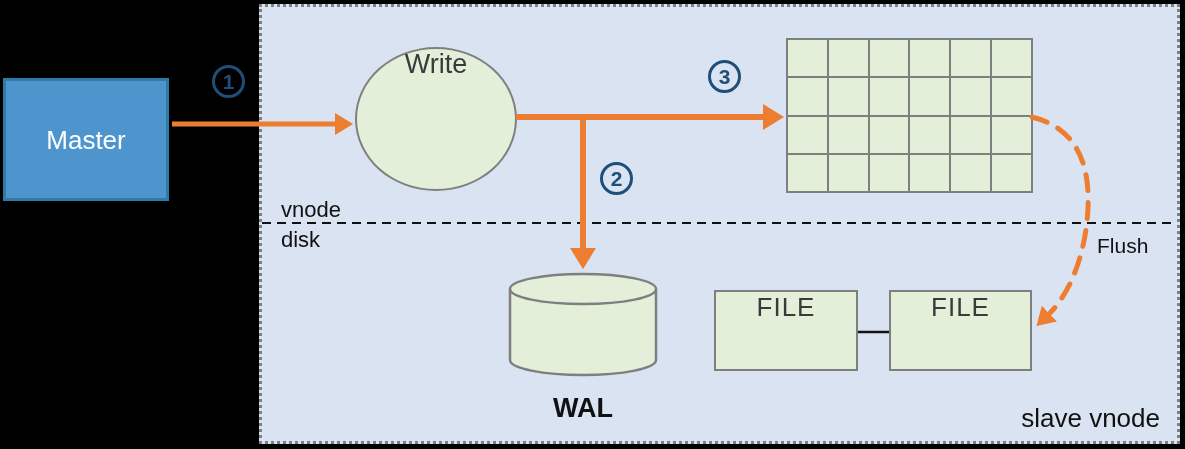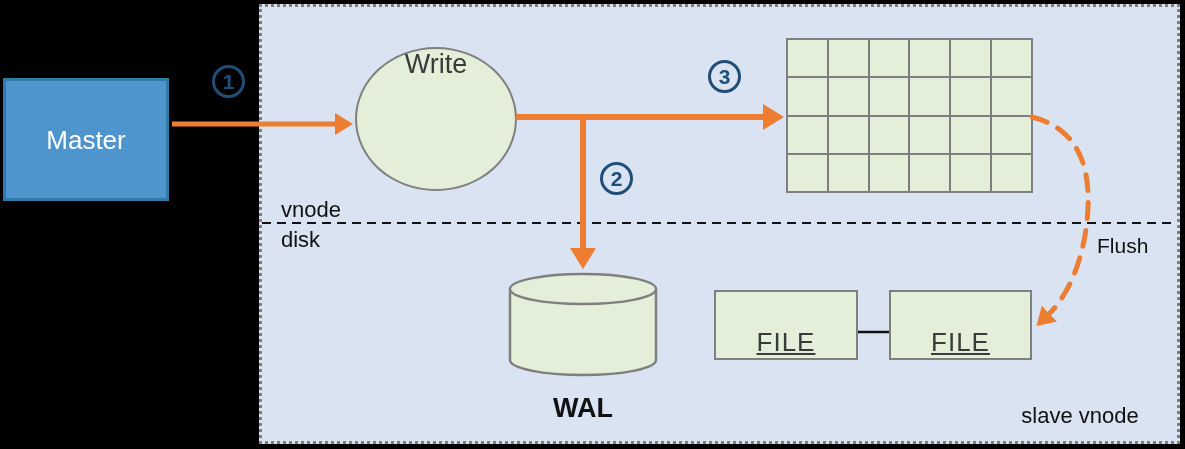--- a/index.html
+++ b/index.html
@@ -48,46 +48,45 @@
   }
   .memtable-grid{
     left:786px;top:38px;width:247px;height:155px;
     display:grid;gap:2px;
     background:var(--gray);
     border:2px solid var(--gray);
     z-index:2;
   }
   .memtable-grid .cell{background:var(--green);}
   .file-box{
-    top:290px;height:70px;
+    top:290px;height:81px;
     background:var(--green);
     border:2px solid var(--gray);
-    display:flex;align-items:flex-end;justify-content:center;
+    display:flex;align-items:flex-start;justify-content:center;
     font-size:26px;color:var(--shape-ink);letter-spacing:1px;
     z-index:2;
-    text-decoration:underline;
   }
   .file-box.one{left:714px;width:144px;}
   .file-box.two{left:889px;width:143px;}
   .wal-svg{left:508px;top:271px;z-index:2;}
   .badge{
     width:33px;height:33px;border:3px solid var(--navy);border-radius:50%;
     color:var(--navy);font-size:21px;font-weight:600;
     display:flex;align-items:center;justify-content:center;
     z-index:6;background:transparent;
   }
   .badge.b1{left:212px;top:65px;}
   .badge.b2{left:600px;top:162px;}
   .badge.b3{left:708px;top:60px;}
   .lbl{color:var(--ink);z-index:6;white-space:nowrap;}
   .lbl.memory{left:281px;top:197px;font-size:22px;}
   .lbl.disk{left:281px;top:227px;font-size:22px;}
   .lbl.wal{left:508px;top:393px;width:150px;text-align:center;font-size:27px;font-weight:bold;}
   .lbl.flush{left:1097px;top:234px;font-size:21px;}
-  .lbl.slave{left:1000px;top:403px;width:160px;text-align:center;font-size:22px;}
+  .lbl.slave{left:1000px;top:403px;width:160px;text-align:right;font-size:26px;}
   svg.overlay{
     position:absolute;left:0;top:0;width:1185px;height:449px;
     z-index:5;pointer-events:none;
   }
   .orange-stroke{stroke:var(--orange);fill:none;}
   .arrowhead{fill:var(--orange);}
 </style>
 </head>
 <body>
 

